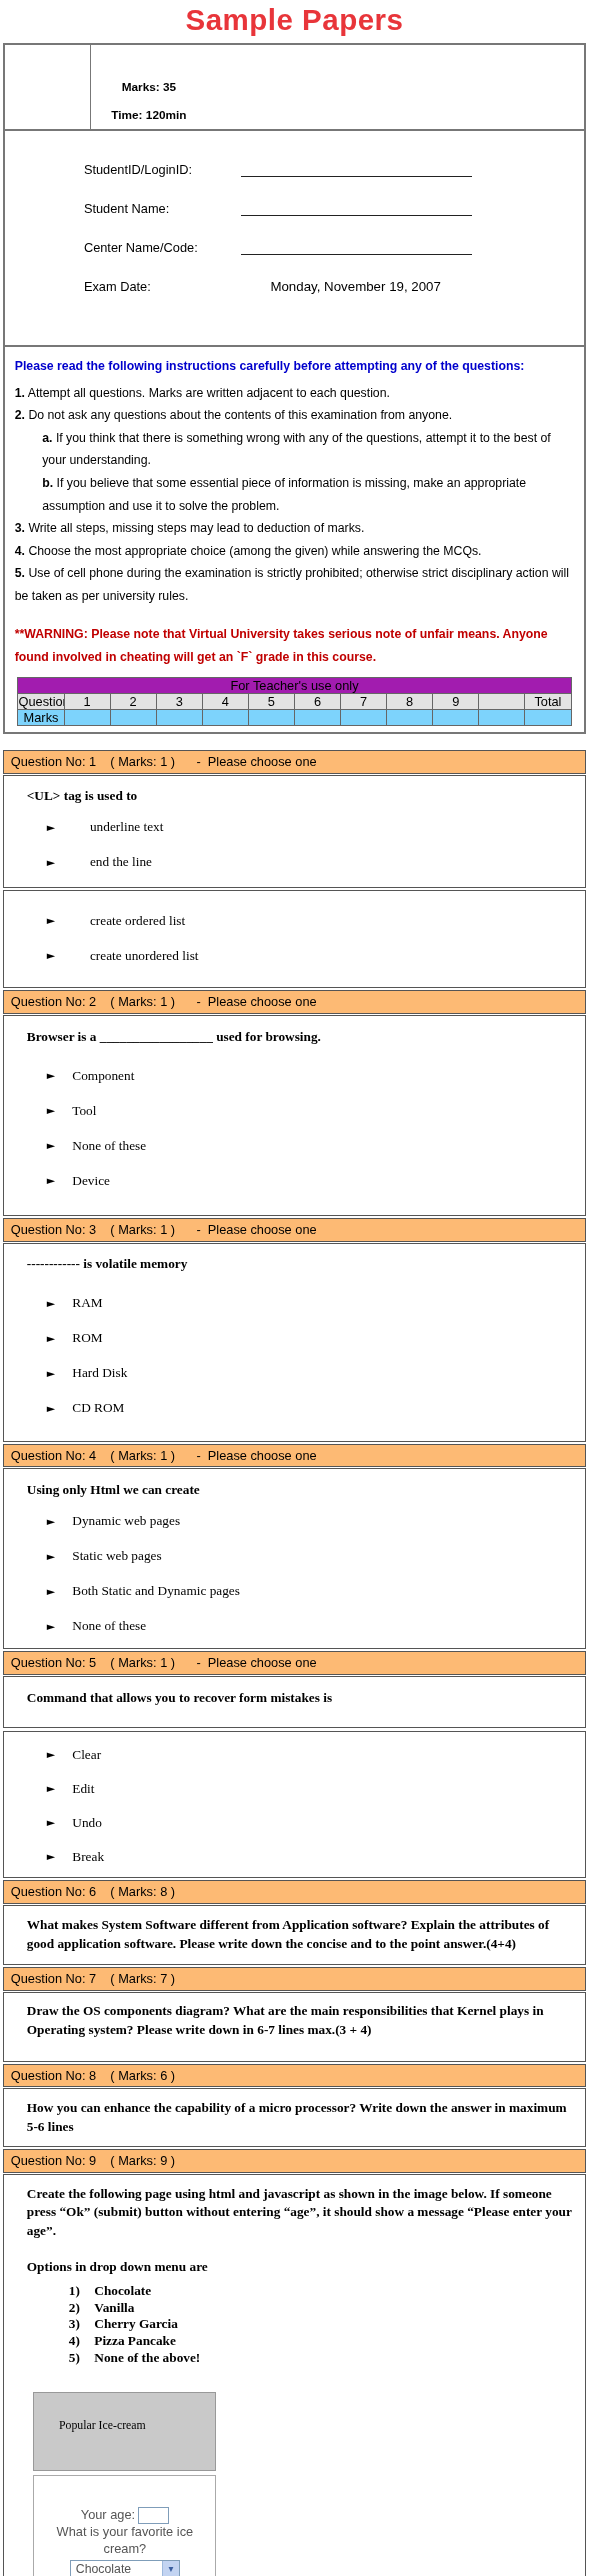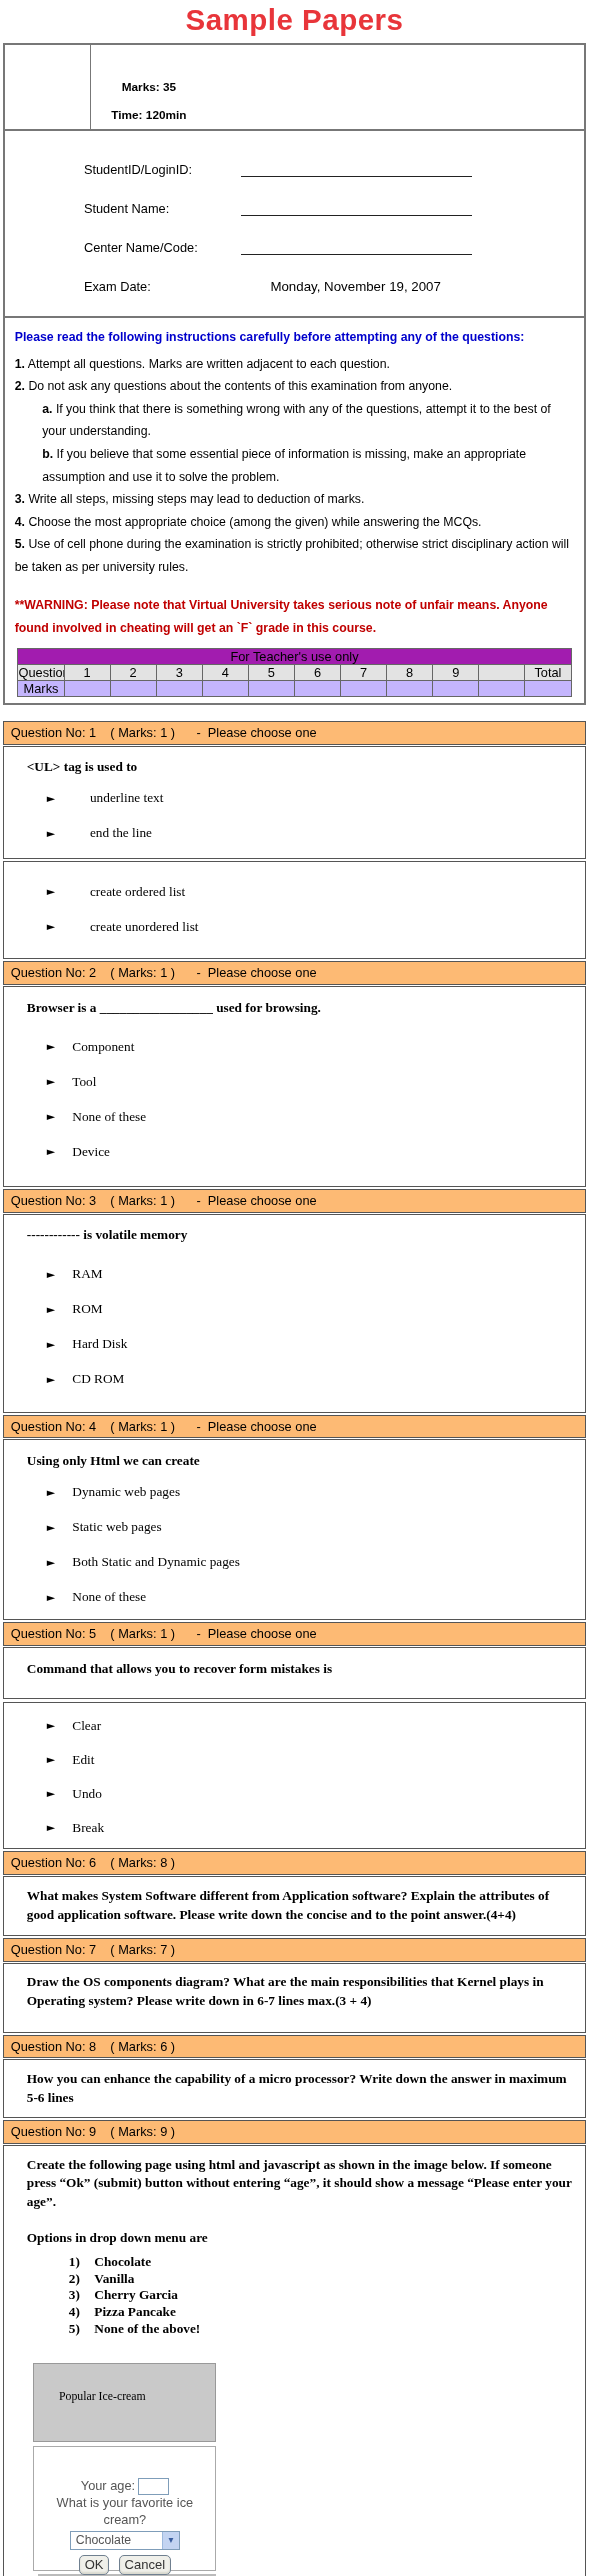--- a/index.html
+++ b/index.html
@@ -11,38 +11,38 @@
   
   .main-box { margin:0 2.9px; border:2px solid #777; background:#fff; }
 
   .hdr-row { display:flex; border-bottom:2px solid #777; }
   .hdr-left { width:86px; border-right:1px solid #777; }
   .hdr-center { flex:1; text-align:center; padding:7.9px 0 5.9px; border-right:1px solid #777; }
   .hdr-center div { font-weight:bold; font-size:11.8px; line-height:24.6px; white-space:pre; }
   .hdr-right { width:116px; text-align:center; padding-top:29.5px; font-weight:bold; font-size:11.8px; }
   .hdr-right div { line-height:27.5px; white-space:pre; }
 
-  .student-row { border-bottom:2px solid #777; padding:31px 0 0 79px; height:187px; }
+  .student-row { border-bottom:2px solid #777; padding:31px 0 0 79px; height:216px; }
   .s-row { display:flex; height:39px; font-size:12.8px; align-items:flex-start; }
   .s-label { width:157px; }
   .s-line { width:231px; border-bottom:1px solid #222; height:14.7px; }
   .s-value { font-size:13.3px; padding-left:29.5px; }
 
   .instructions { padding:7.9px 9.8px 3.9px; font-size:12.3px; }
   .ins-head { color:#0000cc; font-weight:bold; line-height:22.6px; margin-bottom:3.9px; }
   .ins-item { line-height:22.6px; }
   .ins-item b, .ins-sub b { font-weight:bold; }
   .ins-sub { line-height:22.6px; margin-left:27.5px; }
   .ins-warning { color:#c00000; font-weight:bold; line-height:22.6px; margin-top:15.7px; }
 
   .t-table { width:99%; margin:8.8px auto 2px; border-collapse:collapse; font-size:12.8px; table-layout:fixed; }
   .t-table td { border:1px solid #666; text-align:center; padding:0; height:15.7px; overflow:hidden; }
   .t-table .t-caption td { background:#a21caf; height:14.7px; }
   .t-table .t-head td { background:#e3e3e3; }
-  .t-table .t-marks td { background:#c4b5fd; }
+  .t-table .t-marks td { background:#7dd3fc; }
   .t-table td.c-q { width:71px; }
   .t-table td.c-total { width:47px; }
 
   
   .q-block { margin:2px 2.9px 0; }
   .q-gap { height:13.8px; }
   .q-header { border:1px solid #555; background:#fdba74; font-size:12.8px; padding:2.9px 6.9px; white-space:pre; height:23.6px; }
   .q-body { border:1px solid #555; margin-top:1px; background:#fff; padding:11.8px 7.9px 3.9px; }
   .q-text { font-family:"Liberation Serif",serif; font-weight:bold; font-size:13.3px; line-height:18.7px; margin-bottom:3.9px;margin-left:15px; }
   .opt { display:flex; align-items:center; height:35px; font-family:"Liberation Serif",serif; font-size:13.3px; }

